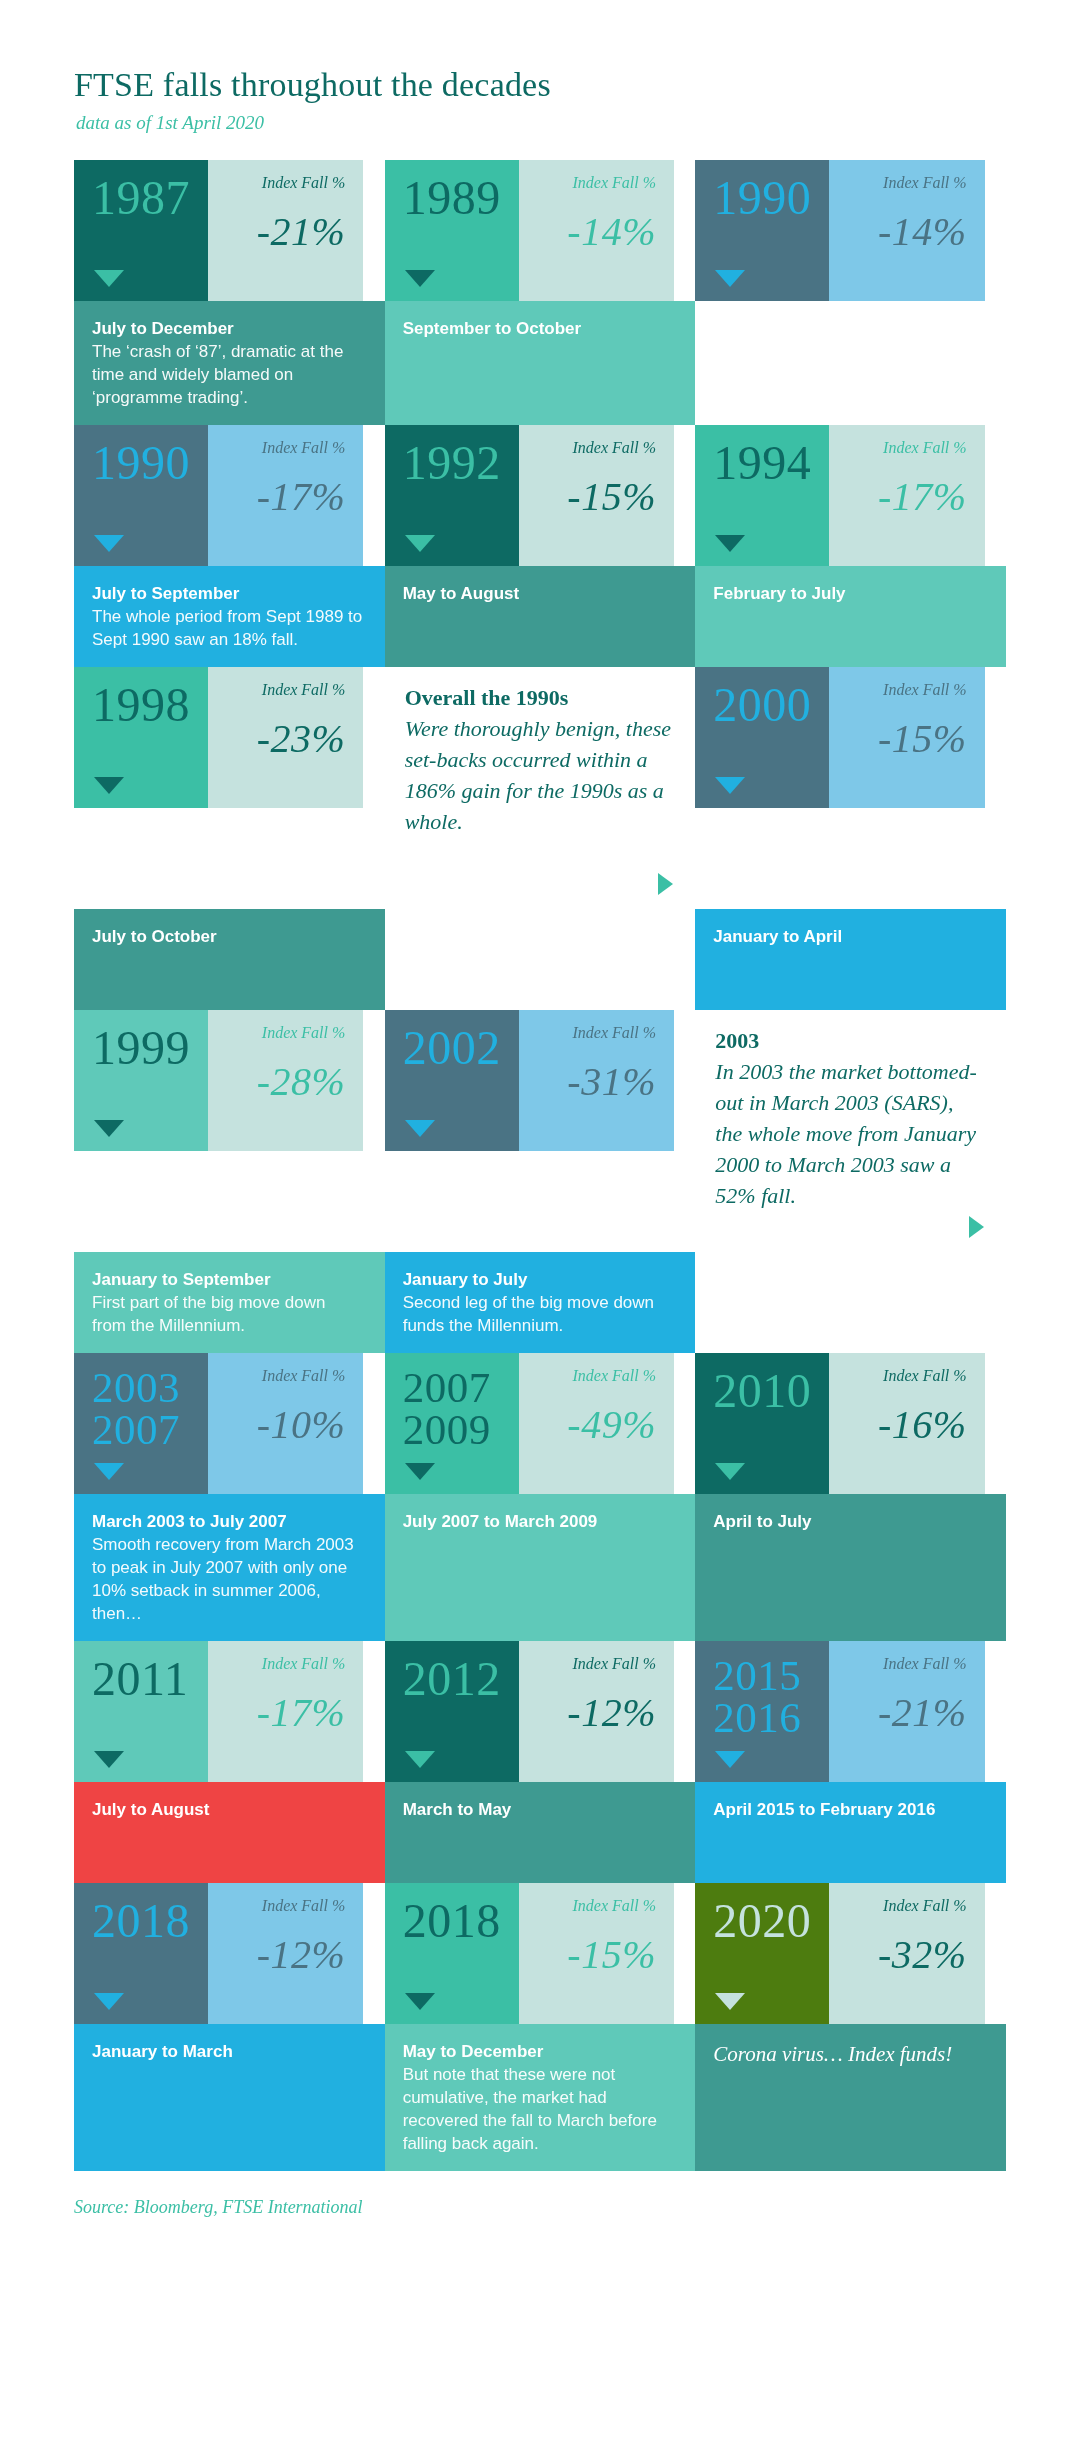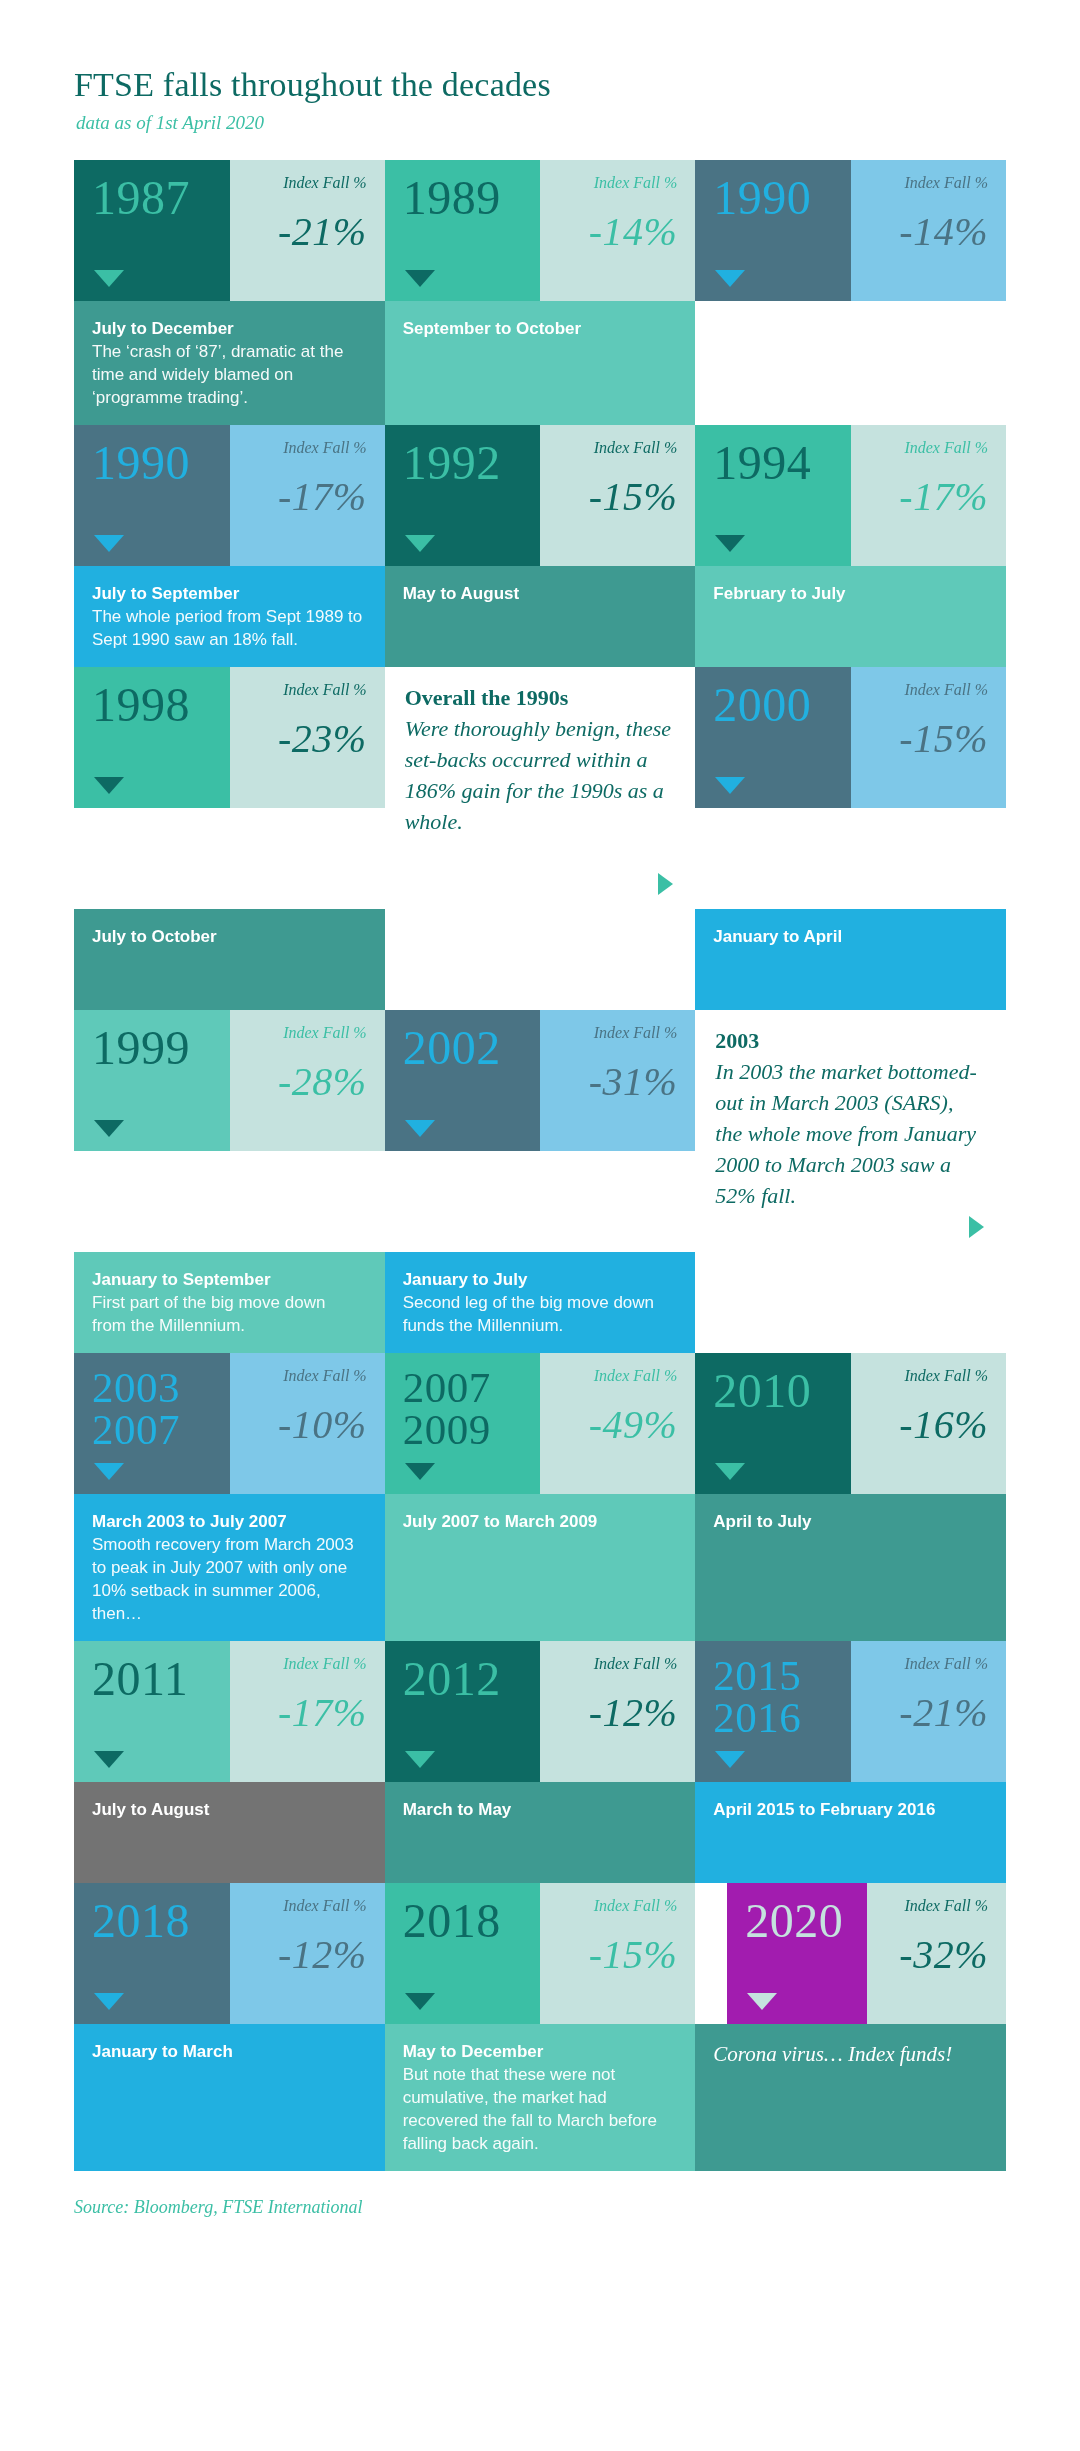--- a/index.html
+++ b/index.html
@@ -23,21 +23,21 @@
   }
 
   
   .grid{margin-top:26px;width:932px;}
   .row{display:flex;width:932px;}
   .cell{width:310.66px;box-sizing:border-box;position:relative;}
 
   
   .cardhead{display:flex;height:141px;}
   .yearbox{
-    width:156px;box-sizing:border-box;position:relative;
+    width:134px;box-sizing:border-box;position:relative;
     padding:14px 0 0 18px;
   }
   .yearbox .yr{
     font-family:"Liberation Serif",serif;
     font-size:48px;line-height:47px;font-weight:400;display:block;
     letter-spacing:.5px;
   }
   .yearbox .yr.two{font-size:43px;line-height:42px;}
   .caret{
     position:absolute;left:20px;bottom:14px;
@@ -326,21 +326,21 @@
             <span class="yr two">2016</span>
             <span class="caret"></span>
           </div>
           <div class="pctbox" style="background: rgb(126, 200, 232); color: rgb(74, 115, 132);">
             <span class="lbl">Index Fall %</span>
             <span class="pct">-21%</span>
           </div>
         </div>
       </div>
       <div class="row">
-        <div class="cell desc" style="background: #737373;">
+        <div class="cell desc" style="background: #ef4444;">
           <span class="h">July to August</span>
         </div>
         <div class="cell desc" style="background: rgb(62, 154, 145);">
           <span class="h">March to May</span>
         </div>
         <div class="cell desc" style="background: rgb(33, 176, 224);">
           <span class="h">April 2015 to February 2016</span>
         </div>
       </div>
       <div class="row">
@@ -358,21 +358,21 @@
           <div class="yearbox" style="background: rgb(59, 191, 165); color: rgb(13, 106, 99);">
             <span class="yr">2018</span>
             <span class="caret"></span>
           </div>
           <div class="pctbox" style="background: rgb(197, 226, 222); color: rgb(59, 191, 165);">
             <span class="lbl">Index Fall %</span>
             <span class="pct">-15%</span>
           </div>
         </div>
         <div class="cell cardhead">
-          <div class="yearbox" style="background: #a21caf; color: rgb(197, 226, 222); margin-left: 32px;">
+          <div class="yearbox" style="background: #4d7c0f; color: rgb(197, 226, 222);">
             <span class="yr">2020</span>
             <span class="caret"></span>
           </div>
           <div class="pctbox" style="background: rgb(197, 226, 222); color: rgb(13, 106, 99);">
             <span class="lbl">Index Fall %</span>
             <span class="pct">-32%</span>
           </div>
         </div>
       </div>
       <div class="row">

